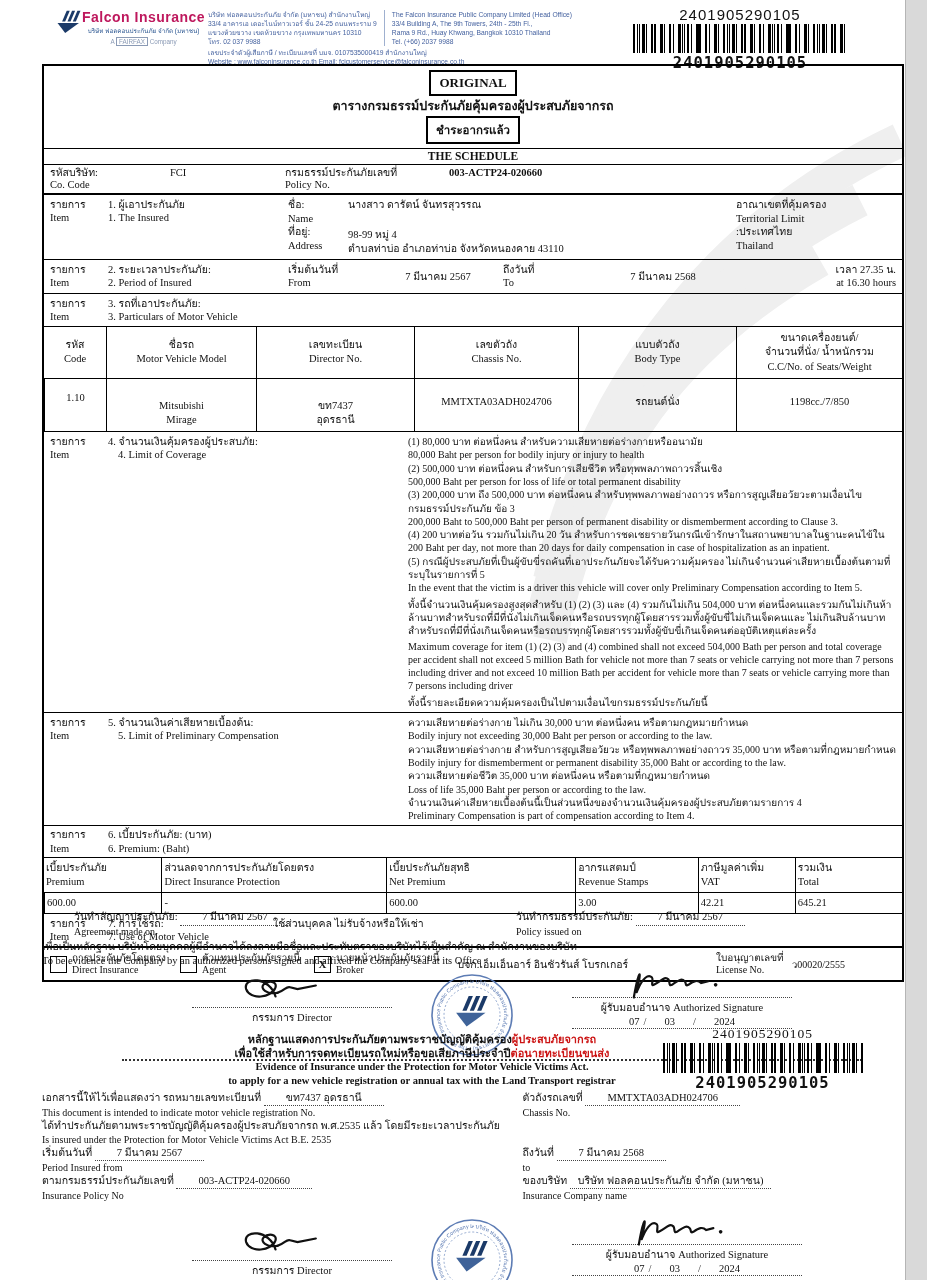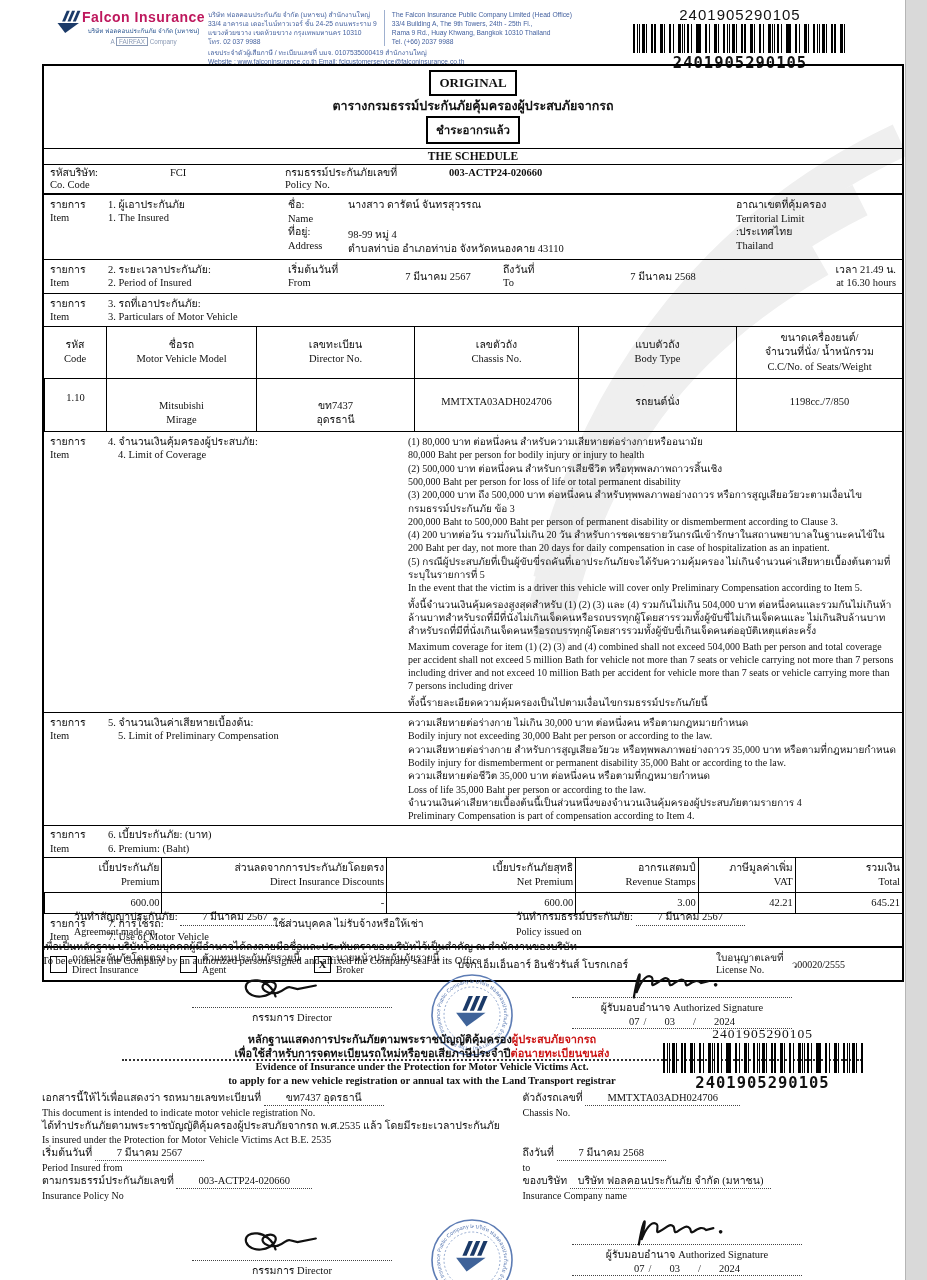--- a/index.html
+++ b/index.html
@@ -50,21 +50,21 @@
   .itemcol{width:58px;flex:none;line-height:1.25;font-size:10.5px;}
   .ittl{width:205px;flex:none;line-height:1.25;font-size:10.5px;}
   .small-th{font-size:10.5px;line-height:1.3;}
   .cov-line{font-size:10px;line-height:1.33;}
   .right-lim{width:160px;flex:none;font-size:10.5px;line-height:1.3;}
   .vgrid{display:grid;grid-template-columns:62px 150px 158px 164px 158px 1fr;border-top:1.5px solid #000;text-align:center;font-size:10.5px;}
   .vgrid .cell{border-left:1px solid #000;padding:4px 2px;line-height:1.35;}
   .vgrid .cell:first-child{border-left:none;}
   .vgrid .hcell{border-bottom:1.5px solid #000;}
   .vhead{display:flex;flex-direction:column;justify-content:center;height:100%;}
-  .pgrid{display:grid;grid-template-columns:1.15fr 2.2fr 1.85fr 1.2fr 0.95fr 1.05fr;border-top:1.5px solid #000;text-align:right;font-size:10.5px;}
+  .pgrid{display:grid;grid-template-columns:1.15fr 2.2fr 1.85fr 1.2fr 0.95fr 1.05fr;border-top:1.5px solid #000;text-align:left;font-size:10.5px;}
   .pgrid .cell{border-left:1px solid #000;padding:3px 2px;line-height:1.35;}
   .pgrid .cell:first-child{border-left:none;}
   .pgrid .hcell{border-bottom:1.5px solid #000;}
   .cb-row{border-top:2px solid #000;align-items:center;padding:4px 6px;font-size:10px;}
   .cbgrp{display:flex;align-items:center;margin-right:14px;}
   .cb{width:15px;height:15px;border:1.6px solid #000;flex:none;margin-right:5px;display:flex;align-items:center;justify-content:center;font-size:11px;font-weight:bold;}
   .cblab{line-height:1.2;}
   .broker-name{flex:1;font-size:10.5px;padding-left:4px;}
   .licgrp{width:180px;flex:none;display:flex;font-size:10px;line-height:1.2;}
 
@@ -206,21 +206,21 @@
       </span>
     </div>
 
     <div class="trow" style="padding:3px 6px;align-items:center;">
       <span class="itemcol"><span>รายการ</span><br><span>Item</span></span>
       <span class="ittl" style="width:180px;"><span>2. ระยะเวลาประกันภัย:</span><br><span>2. Period of Insured</span></span>
       <span class="small-th" style="width:85px;flex:none;"><span>เริ่มต้นวันที่</span><br><span>From</span></span>
       <span class="small-th" style="width:130px;flex:none;text-align:center;">7 มีนาคม 2567</span>
       <span class="small-th" style="width:85px;flex:none;"><span>ถึงวันที่</span><br><span>To</span></span>
       <span class="small-th" style="width:150px;flex:none;text-align:center;">7 มีนาคม 2568</span>
-      <span class="small-th" style="flex:1;text-align:right;"><span>เวลา 21.49 น.</span><br><span>at 16.30 hours</span></span>
+      <span class="small-th" style="flex:1;text-align:right;"><span>เวลา 27.35 น.</span><br><span>at 16.30 hours</span></span>
     </div>
 
     <div class="trow" style="padding:3px 6px;">
       <span class="itemcol"><span>รายการ</span><br><span>Item</span></span>
       <span class="ittl" style="width:auto;"><span>3. รถที่เอาประกันภัย:</span><br><span>3. Particulars of Motor Vehicle</span></span>
     </div>
 
     <div class="vgrid">
       <div class="cell hcell">
           <div class="vhead">
@@ -321,21 +321,21 @@
     <div class="pgrid">
       <div class="cell hcell">
           <div class="vhead">
             <span>เบี้ยประกันภัย</span>
             <span>Premium</span>
           </div>
         </div>
       <div class="cell hcell">
           <div class="vhead">
             <span>ส่วนลดจากการประกันภัยโดยตรง</span>
-            <span>Direct Insurance Discounts</span>
+            <span>Direct Insurance Protection</span>
           </div>
         </div>
       <div class="cell hcell">
           <div class="vhead">
             <span>เบี้ยประกันภัยสุทธิ</span>
             <span>Net Premium</span>
           </div>
         </div>
       <div class="cell hcell">
           <div class="vhead">

